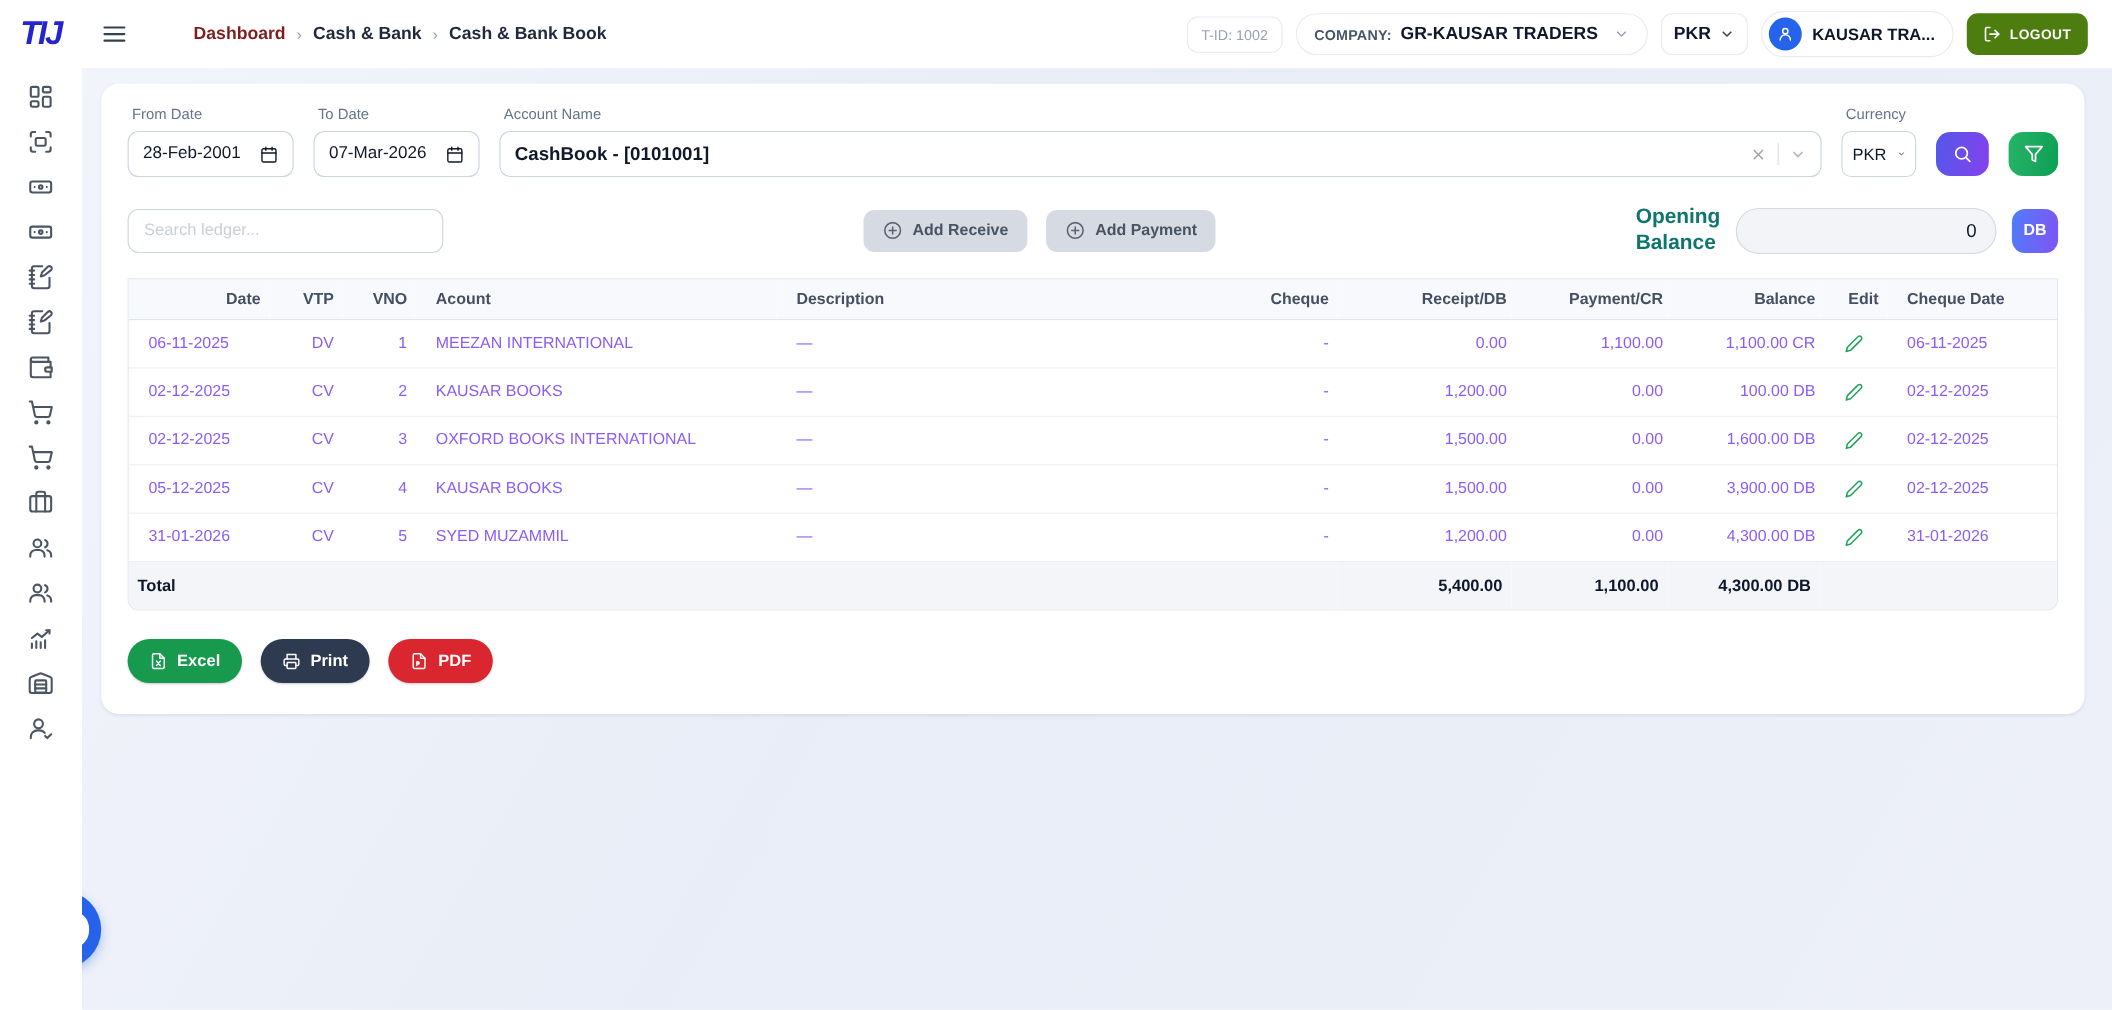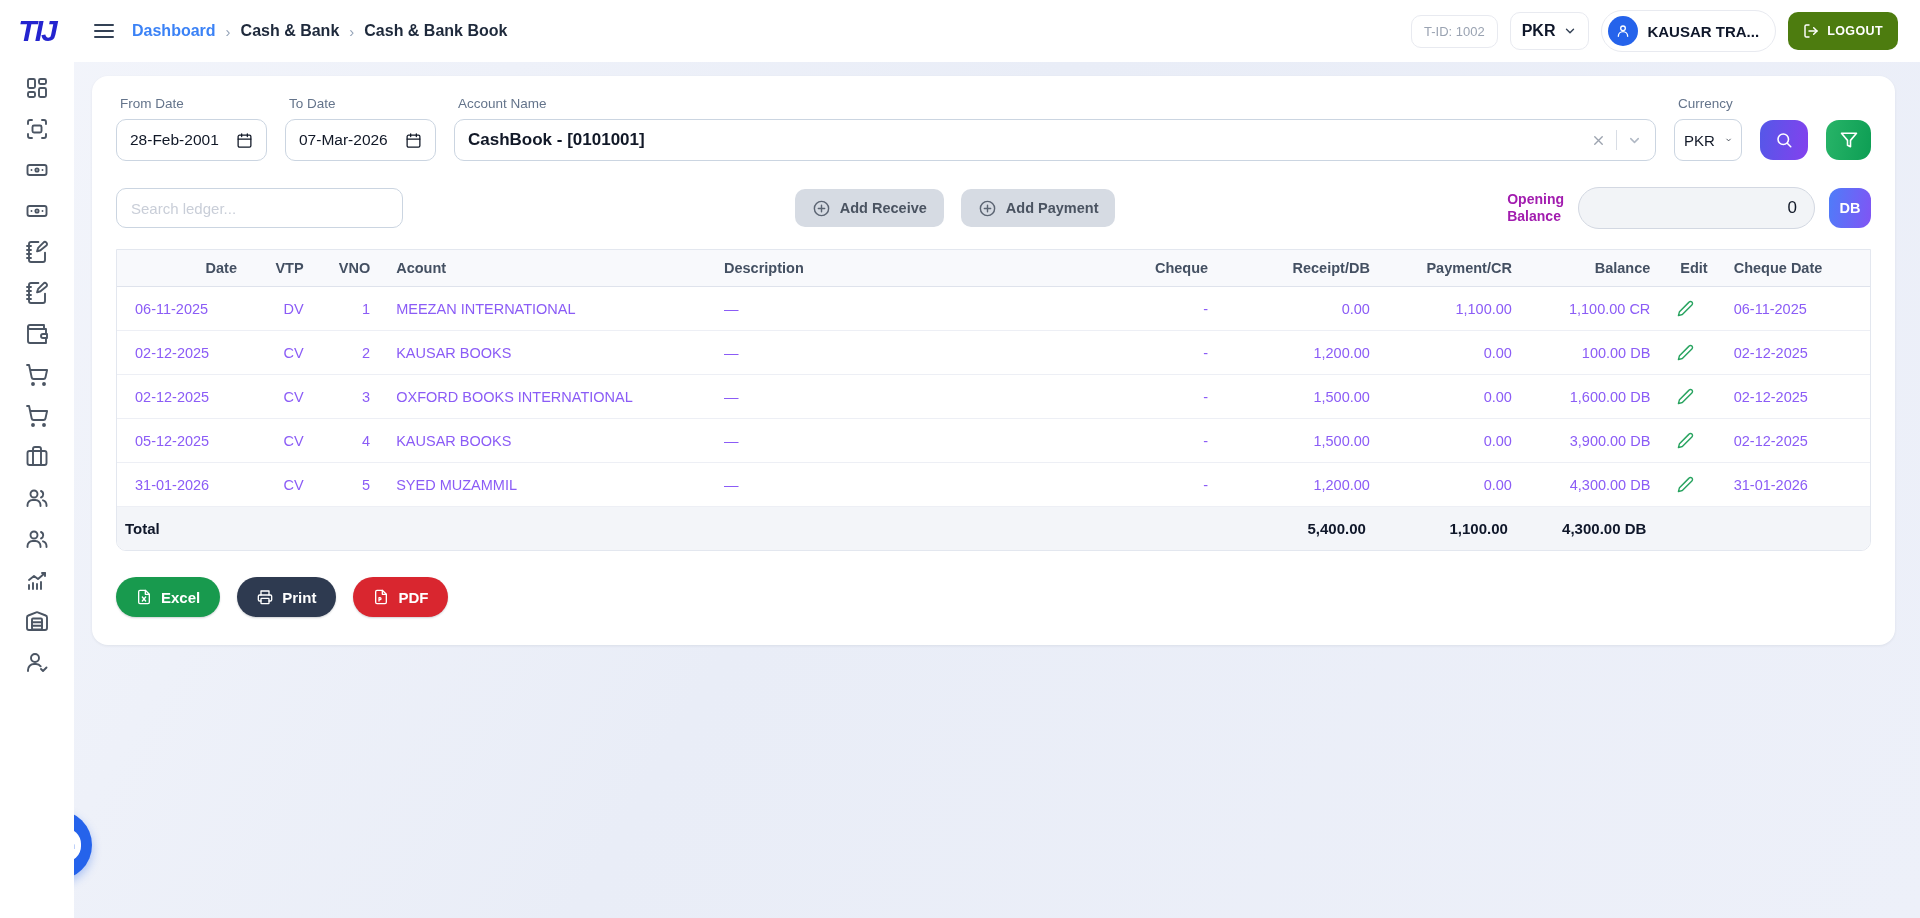--- a/index.html
+++ b/index.html
@@ -23,21 +23,21 @@
     background:none; border:none; cursor:pointer; color:#4b5563; }
   .side-btn svg { width:24px; height:24px; stroke:#4b5563; stroke-width:1.9; fill:none;
     stroke-linecap:round; stroke-linejoin:round; }
 
   
   .main { margin-left:74px; }
   .topbar { height:62px; background:#ffffff; display:flex; align-items:center; padding:0 22px 0 18px; }
   .hamburger { background:none; border:none; cursor:pointer; margin-right:16px; }
   .hamburger svg { width:24px; height:24px; stroke:#334155; stroke-width:2; fill:none; stroke-linecap:round; }
   .breadcrumb { display:flex; align-items:center; gap:10px; font-size:16px; }
-  .crumb-link { color:#3b82f6; font-weight:600; cursor:pointer; }
+  .crumb-link { color:#7f1d1d; font-weight:600; cursor:pointer;margin-left:44px; }
   .crumb-sep { color:#94a3b8; font-size:15px; }
   .crumb { color:#1e293b; font-weight:600; }
 
   .top-right { margin-left:auto; display:flex; align-items:center; gap:12px; }
   .tid-badge { font-size:13px; color:#9aa3b2; border:1px solid #e8eaf0; border-radius:10px;
     padding:8px 12px; background:#fff; }
   .company-select { display:flex; align-items:center; gap:8px; border:1px solid #e8eaf0;
     border-radius:9999px; padding:9px 16px; cursor:pointer; background:#fff; min-width:320px; }
   .company-label { font-size:13px; font-weight:700; color:#475569; letter-spacing:.2px; }
   .company-value { font-size:16px; font-weight:700; color:#0f172a; }
@@ -92,21 +92,21 @@
   .action-row { display:flex; align-items:center; margin-top:26px; }
   .ledger-search { width:287px; height:40px; border:1px solid #cbd5e1; border-radius:10px;
     padding:0 14px; font-size:15px; font-family:inherit; color:#111827; outline:none; }
   .ledger-search::placeholder { color:#c9ced8; }
   .add-btn { display:flex; align-items:center; gap:9px; background:#d6dbe3; color:#4a5361;
     border:none; border-radius:10px; height:38px; padding:0 17px; font-size:14.5px; font-weight:600;
     font-family:inherit; cursor:not-allowed; }
   .add-btn svg { width:19px; height:19px; stroke:#5b6472; stroke-width:1.8; fill:none; stroke-linecap:round; }
   .add-receive { margin-left:auto; }
   .add-payment { margin-left:17px; }
-  .ob-label { margin-left:auto; font-size:14px; font-weight:700; color:#a21caf; line-height:1.2; text-align:left; }
+  .ob-label { margin-left:auto; font-size:19px; font-weight:700; color:#0f766e; line-height:1.2; text-align:left; }
   .ob-input { margin-left:14px; width:237px; height:42px; background:#f2f4f7; border:1px solid #d3d8e2;
     border-radius:9999px; display:flex; align-items:center; justify-content:flex-end;
     padding:0 17px; font-size:17px; color:#111827; }
   .db-btn { margin-left:14px; width:42px; height:40px; border:none; border-radius:12px;
     background:linear-gradient(100deg,#4e7df9 0%,#8154f4 100%); color:#fff; font-weight:700;
     font-size:14.5px; font-family:inherit; cursor:pointer; }
 
   
   .table-wrap { margin-top:20px; border:1px solid #e3e7ef; border-radius:0 0 10px 10px; overflow:hidden; }
   table { width:100%; border-collapse:collapse; table-layout:fixed; }
@@ -269,20 +269,27 @@
     </button>
     <nav class="breadcrumb">
       <span class="crumb-link">Dashboard</span>
       <span class="crumb-sep">›</span>
       <span class="crumb">Cash &amp; Bank</span>
       <span class="crumb-sep">›</span>
       <span class="crumb">Cash &amp; Bank Book</span>
     </nav>
     <div class="top-right">
       <span class="tid-badge">T-ID: 1002</span>
+      <div class="company-select">
+        <span class="company-label">COMPANY:</span>
+        <span class="company-value">GR-KAUSAR TRADERS</span>
+        <svg class="chev" viewBox="0 0 24 24">
+            <path d="M6 9l6 6 6-6"></path>
+          </svg>
+      </div>
       <div class="pkr-select">
         <span>PKR</span>
         <svg class="chev" viewBox="0 0 24 24">
             <path d="M6 9l6 6 6-6"></path>
           </svg>
       </div>
       <div class="user-pill">
         <span class="avatar">
           <svg viewBox="0 0 24 24">
               <circle cx="12" cy="8" r="3.5"></circle>

